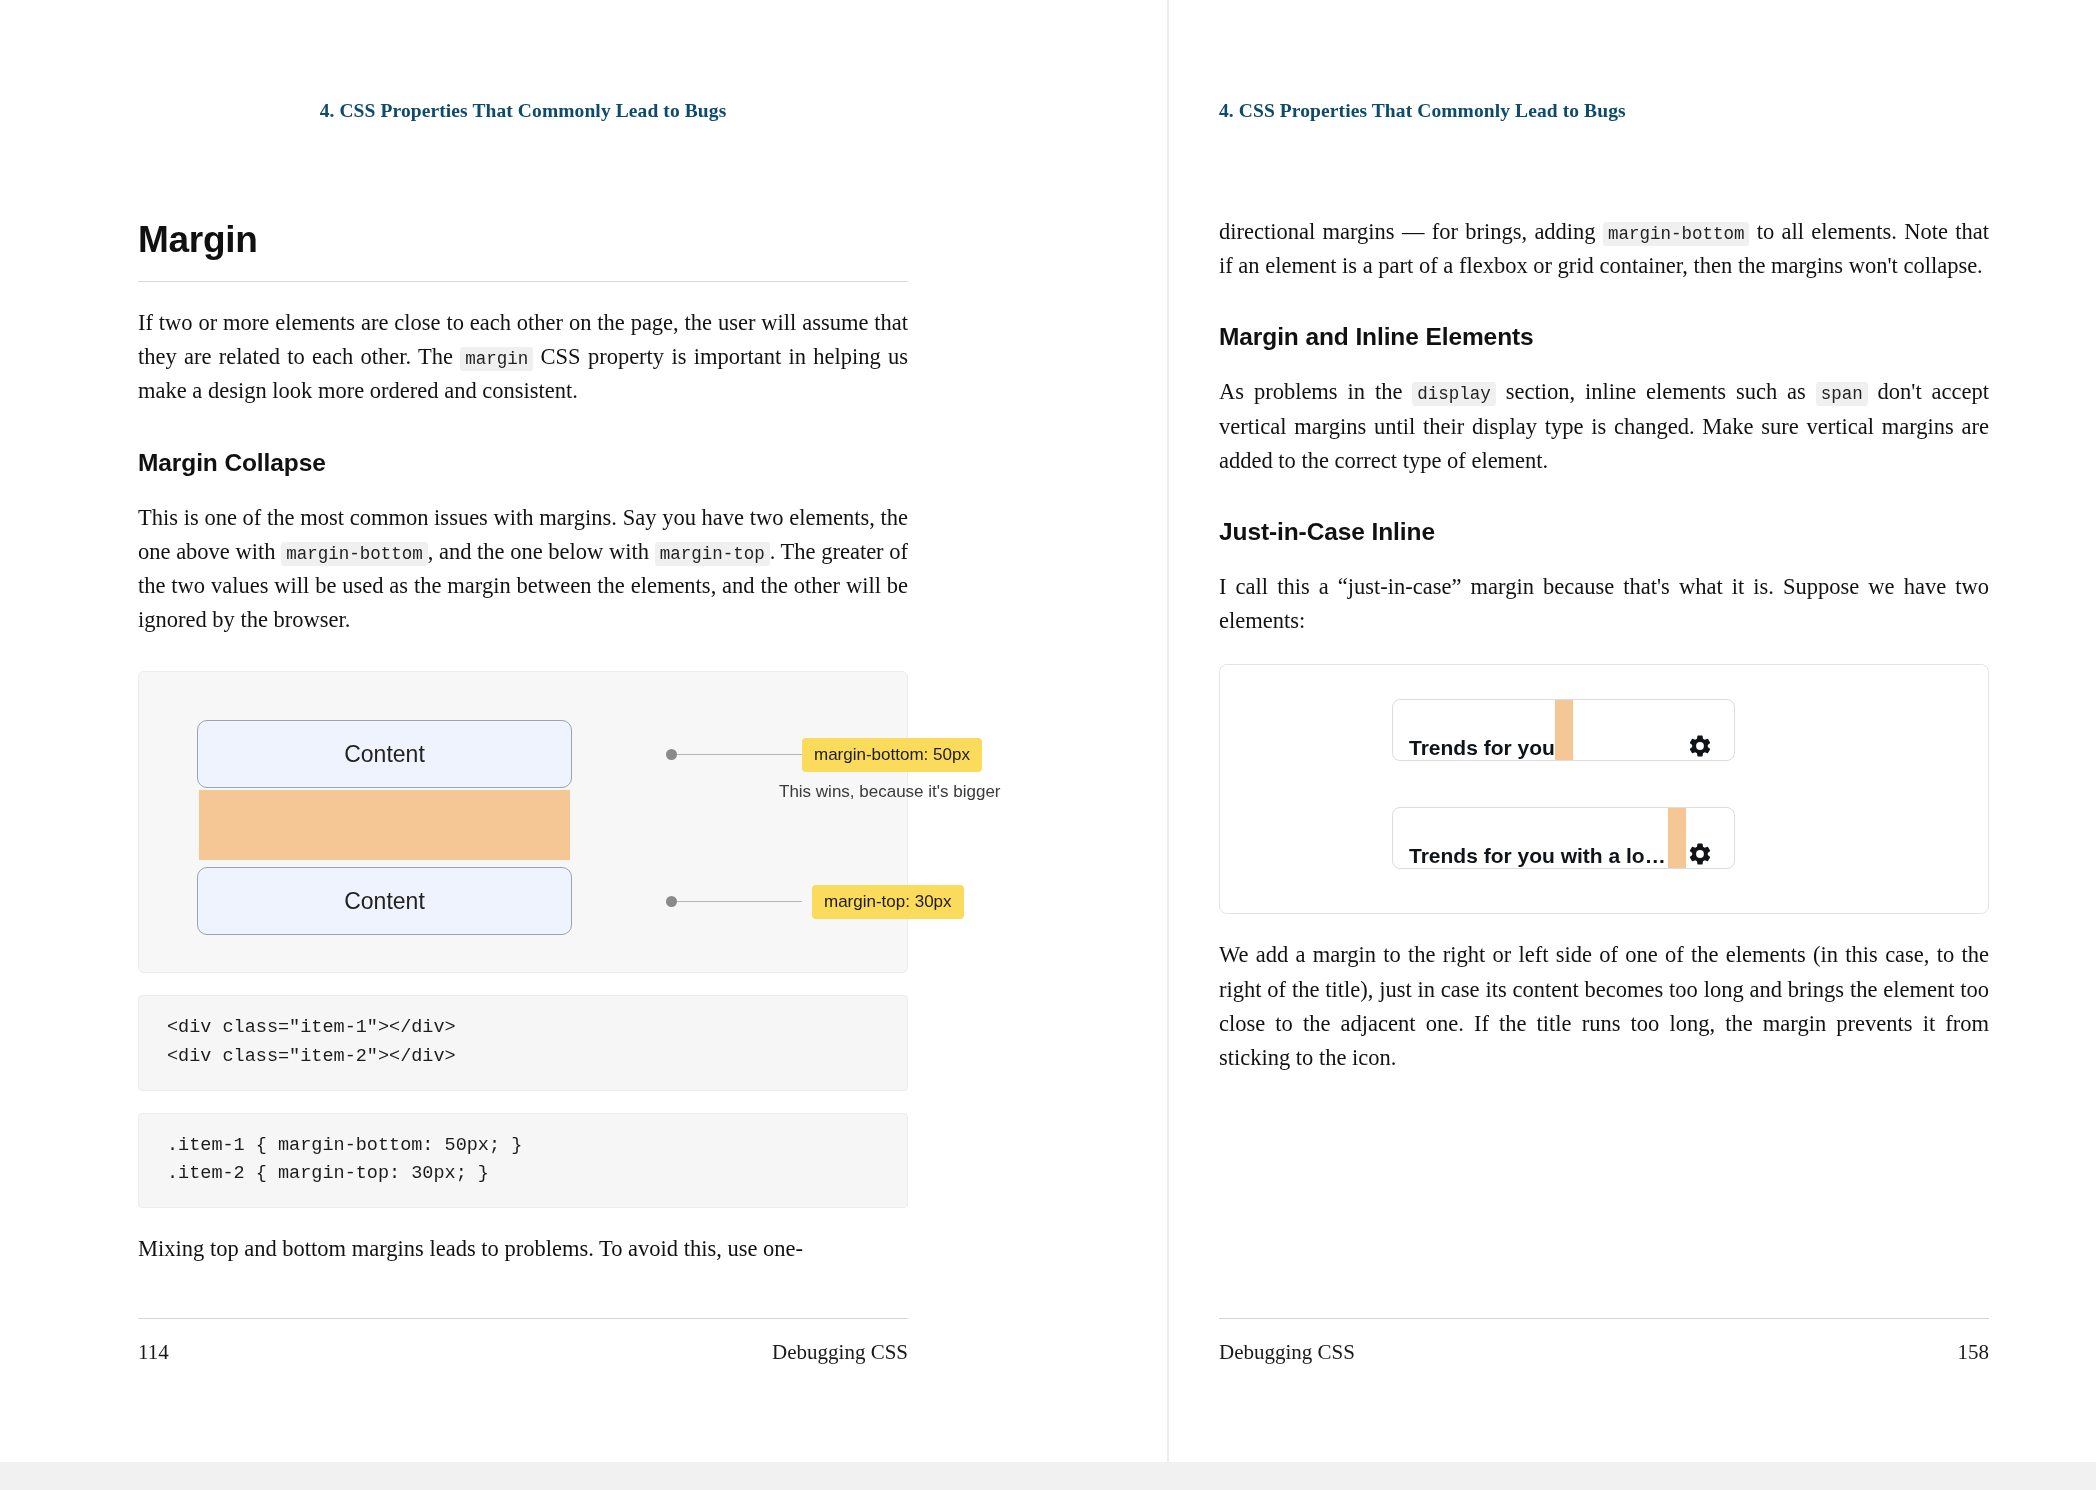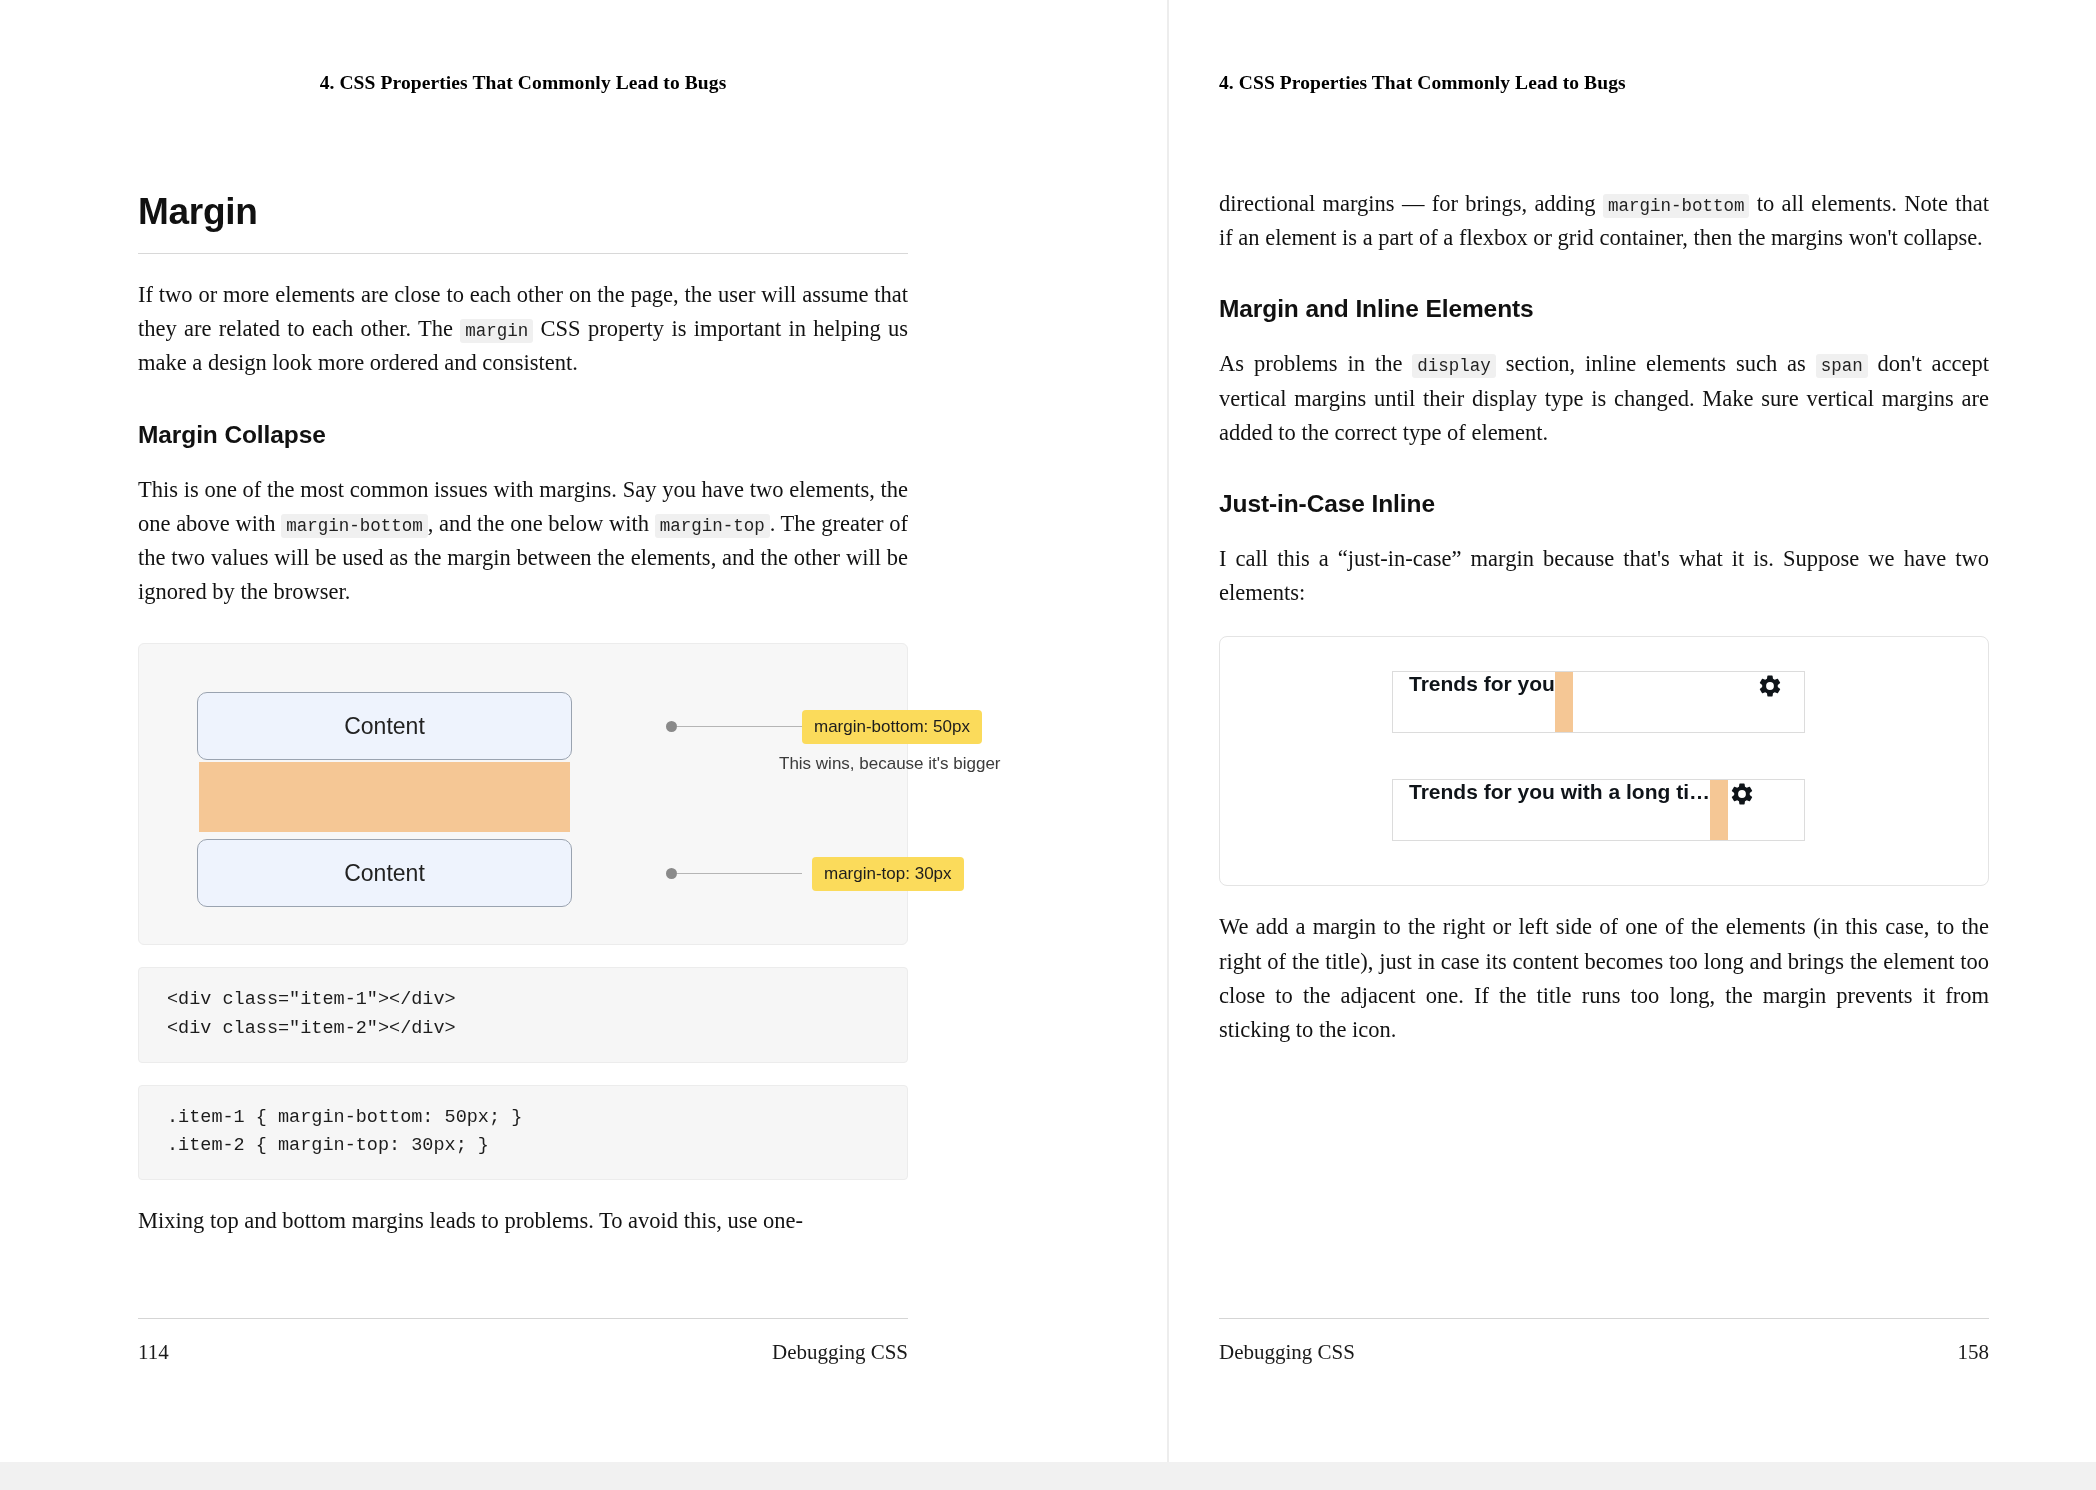--- a/index.html
+++ b/index.html
@@ -38,26 +38,26 @@
     width: 770px;
   }
   .content-right {
     position: absolute;
     left: 50px;
     top: 0;
     width: 770px;
   }
 
   .running-head {
-    color: #000000;
+    color: #0c4a6e;
     font-family: "Liberation Serif", serif;
     font-weight: bold;
     font-size: 19.5px;
     letter-spacing: 0.1px;
-    margin-top: 72px;
+    margin-top: 100px;
   }
   .rh-center { text-align: center; }
   .rh-left { text-align: left; }
 
   h1.chapter-title {
     font-family: "Liberation Sans", sans-serif;
     font-size: 37px;
     font-weight: bold;
     color: #111111;
     margin: 97px 0 0 0;
@@ -182,27 +182,27 @@
     margin-top: 26px;
     background: #ffffff;
     border: 1px solid #e4e4e4;
     border-radius: 8px;
     height: 250px;
     position: relative;
   }
   .card {
     position: absolute;
     left: 172px;
-    width: 413px;
+    width: 343px;
     height: 62px;
     background: #ffffff;
     border: 1px solid #dcdcdc;
-    border-radius: 0;
+    border-radius: 8px;
     display: flex;
-    align-items: flex-start;
+    align-items: flex-end;
     overflow: hidden;
   }
   .card-a { top: 34px; }
   .card-b { top: 142px; }
   .card-label {
     font-family: "Liberation Sans", sans-serif;
     font-weight: bold;
     font-size: 21px;
     color: #0f1419;
     padding-left: 16px;

